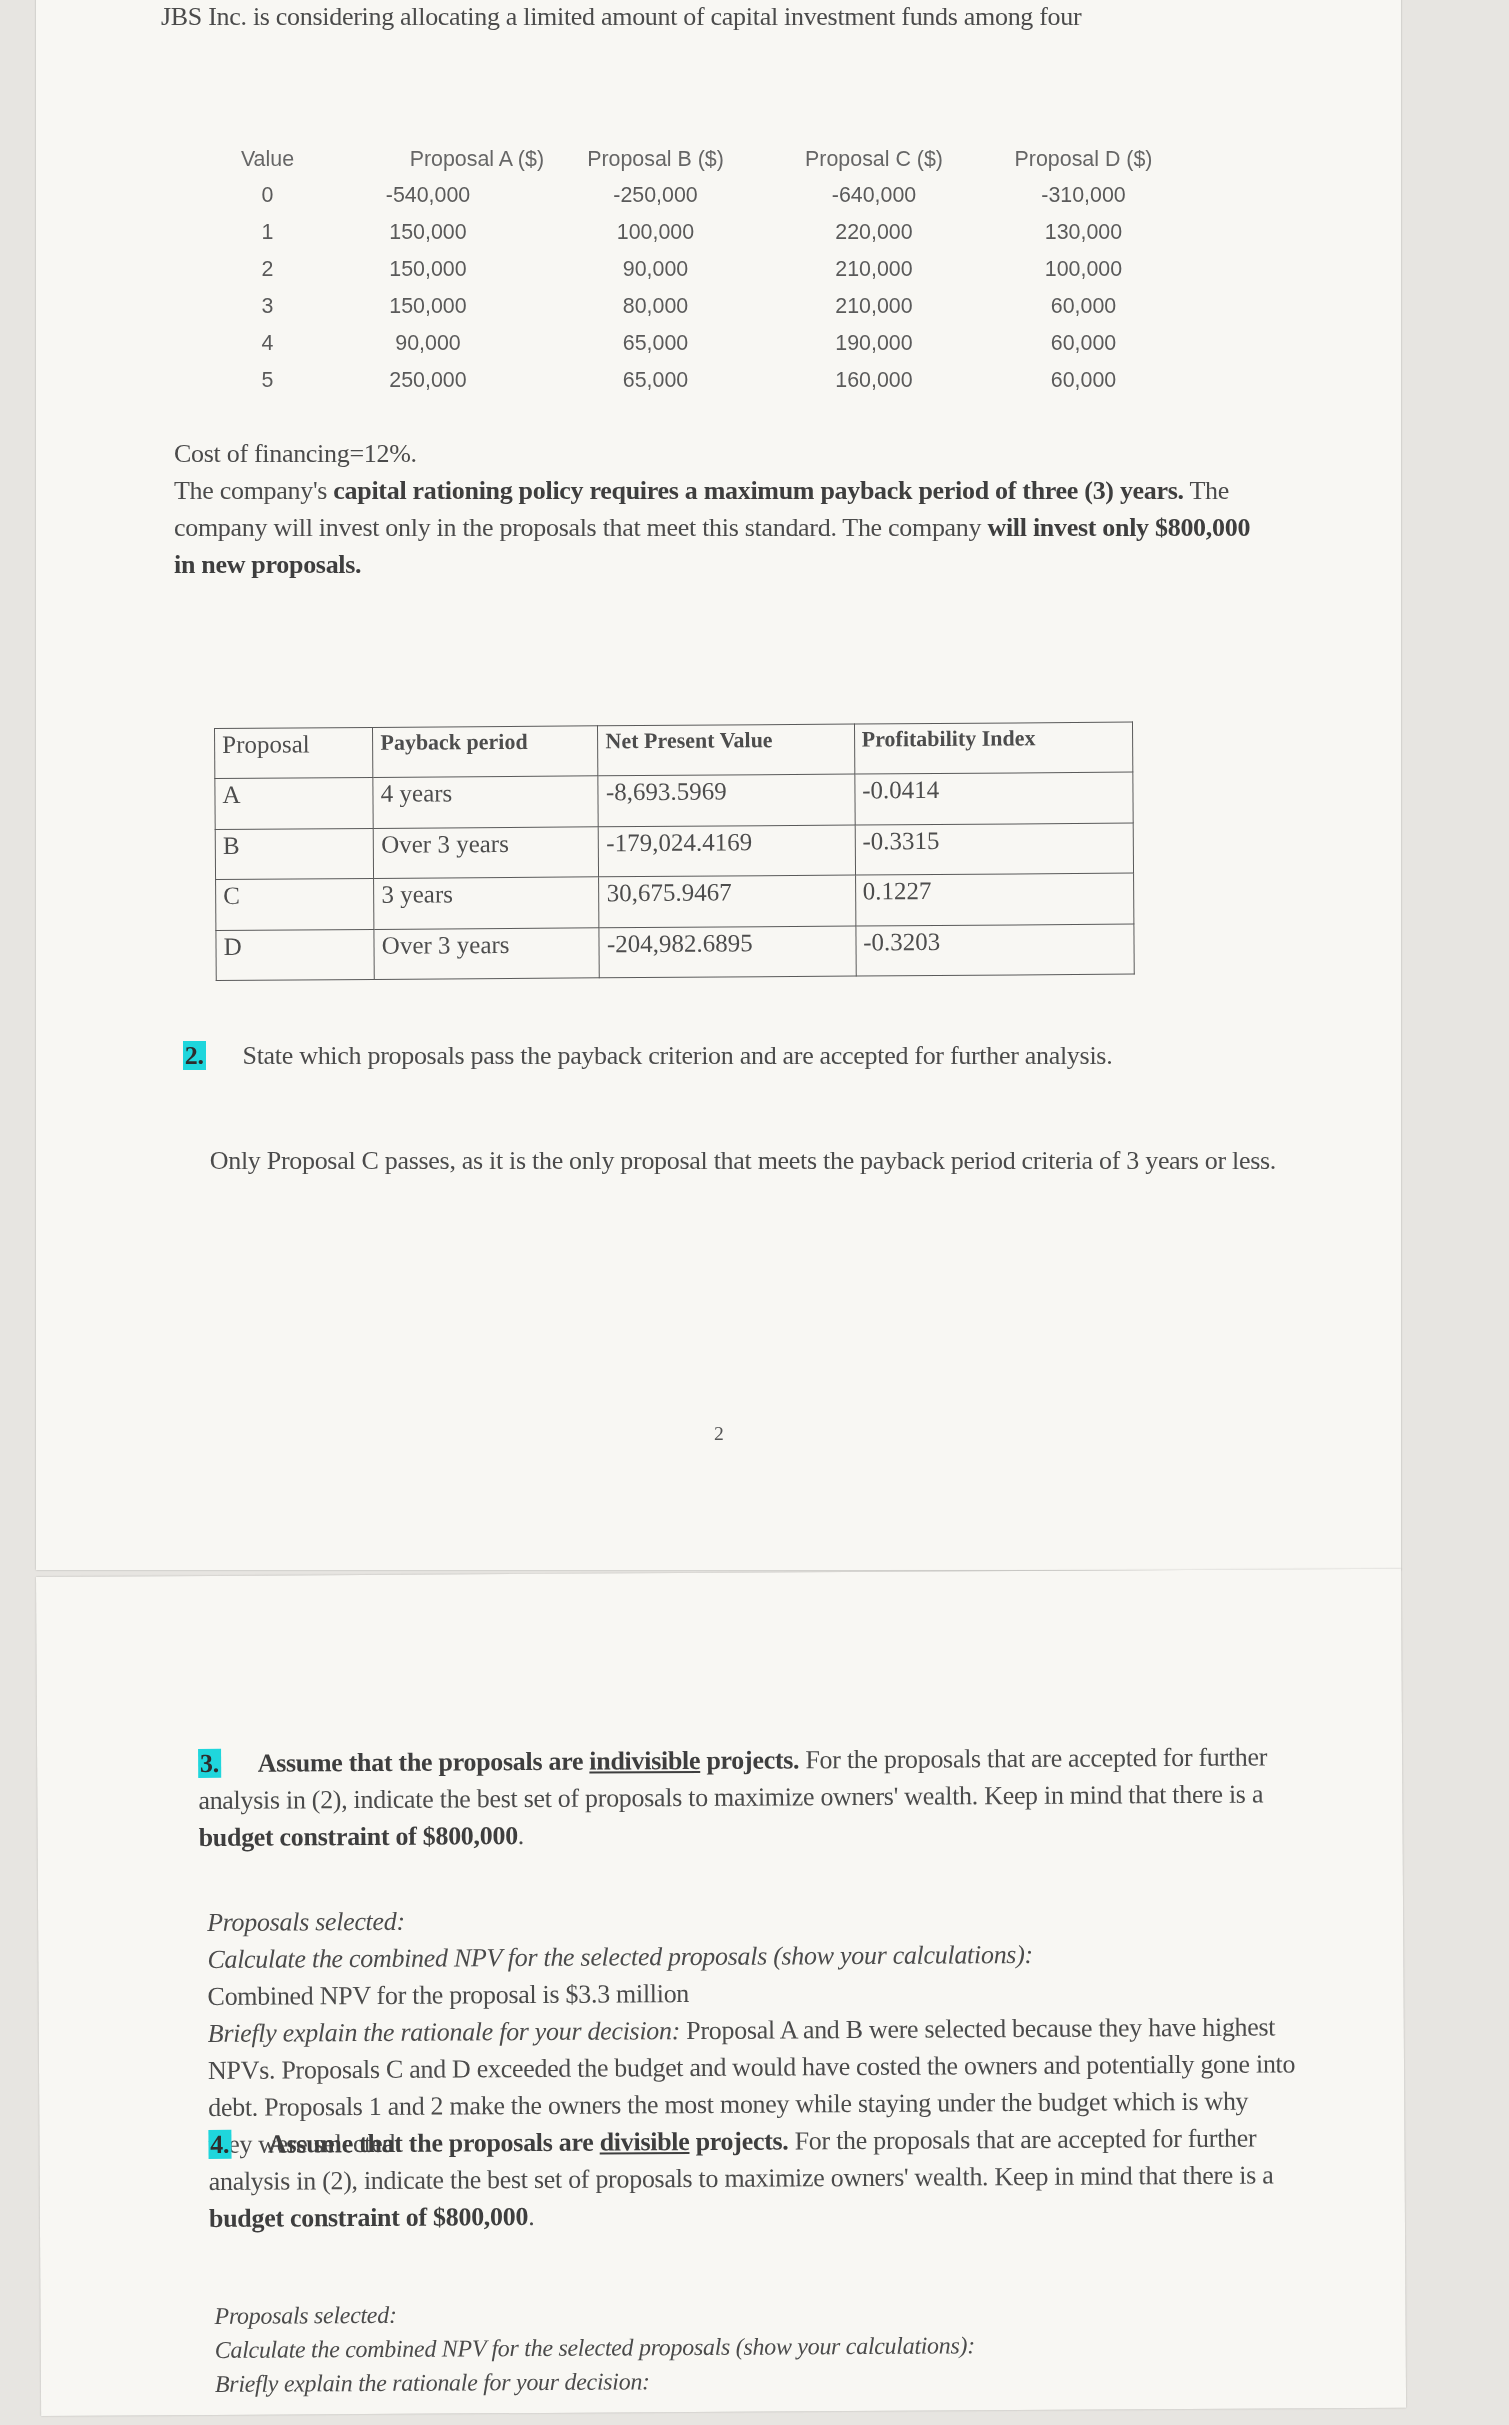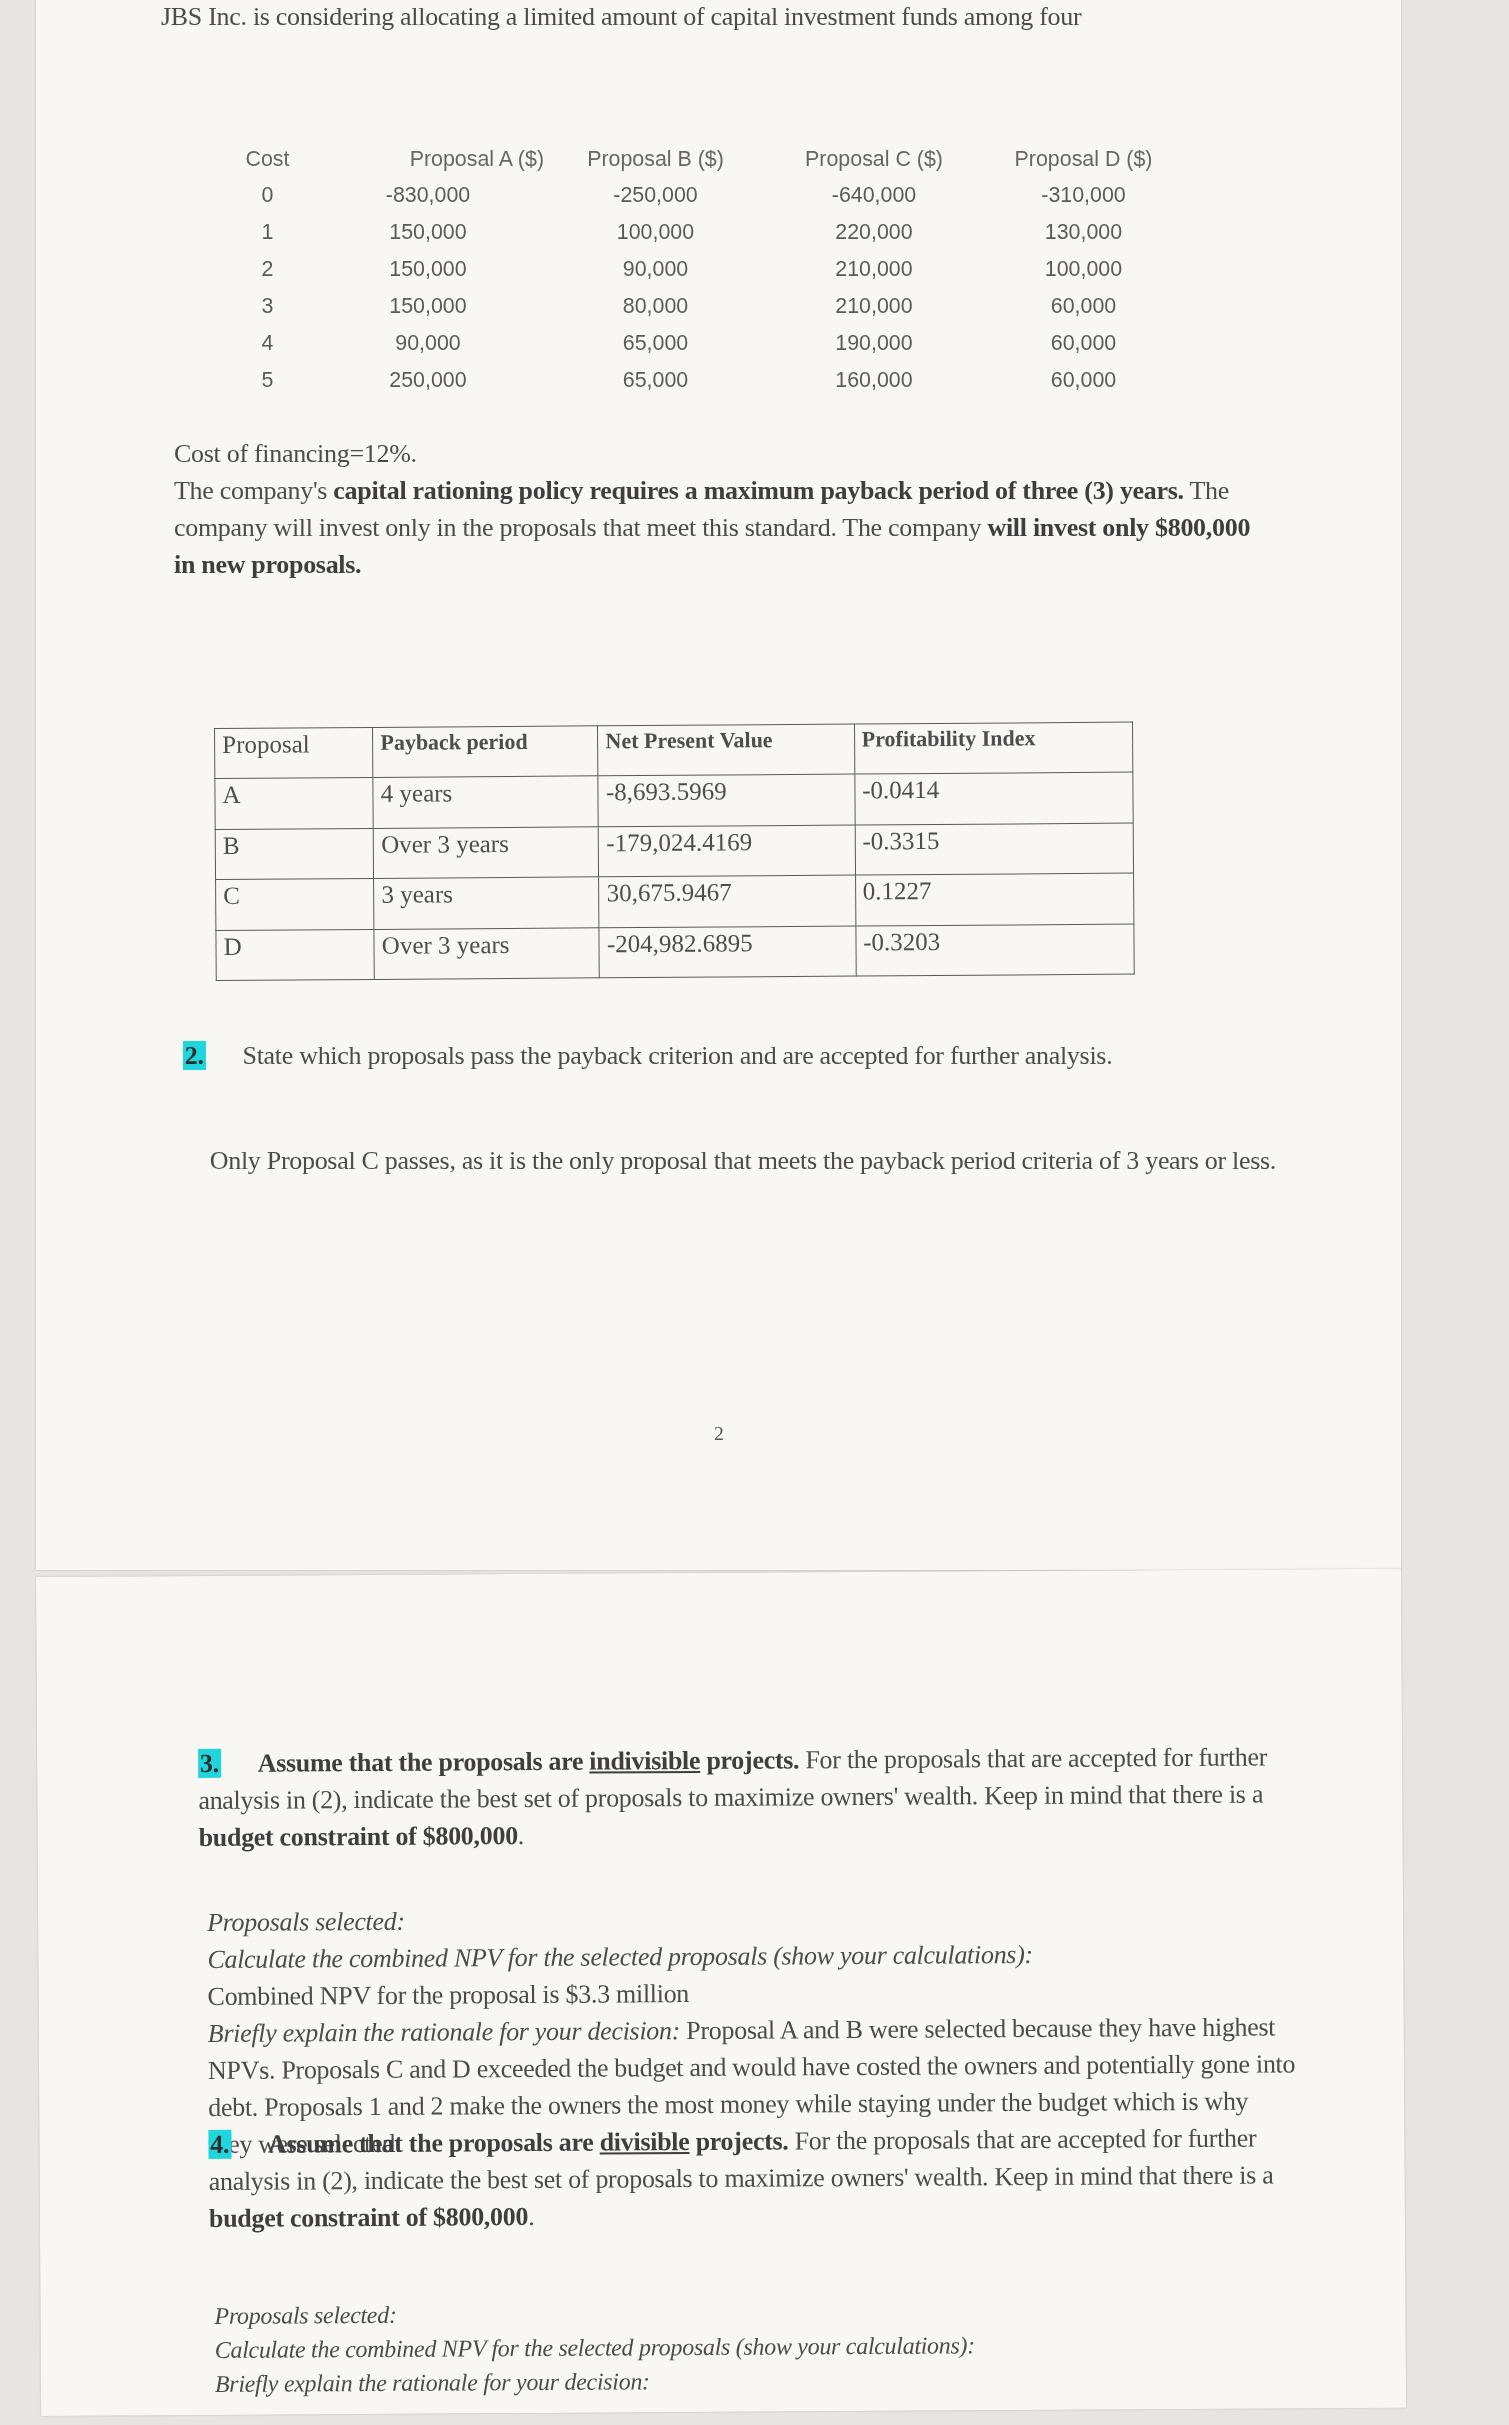--- a/index.html
+++ b/index.html
@@ -127,31 +127,31 @@
 
 <div id="page1" class="page">
 
   <div class="abs serif-text" style="left:125px; top:7.1px; width:1178px;">
     <div>JBS Inc. is considering allocating a limited amount of capital investment funds among four</div>
   </div>
 
   <table class="cf-table">
     <thead>
       <tr>
-        <th class="c-year">Cost</th>
+        <th class="c-year">Value</th>
         <th class="c-a">Proposal A ($)</th>
         <th class="c-b">Proposal B ($)</th>
         <th class="c-c">Proposal C ($)</th>
         <th class="c-d">Proposal D ($)</th>
       </tr>
     </thead>
     <tbody>
       <tr>
         <td>0</td>
-        <td>-830,000</td>
+        <td>-540,000</td>
         <td>-250,000</td>
         <td>-640,000</td>
         <td>-310,000</td>
       </tr>
       <tr>
         <td>1</td>
         <td>150,000</td>
         <td>100,000</td>
         <td>220,000</td>
         <td>130,000</td>

